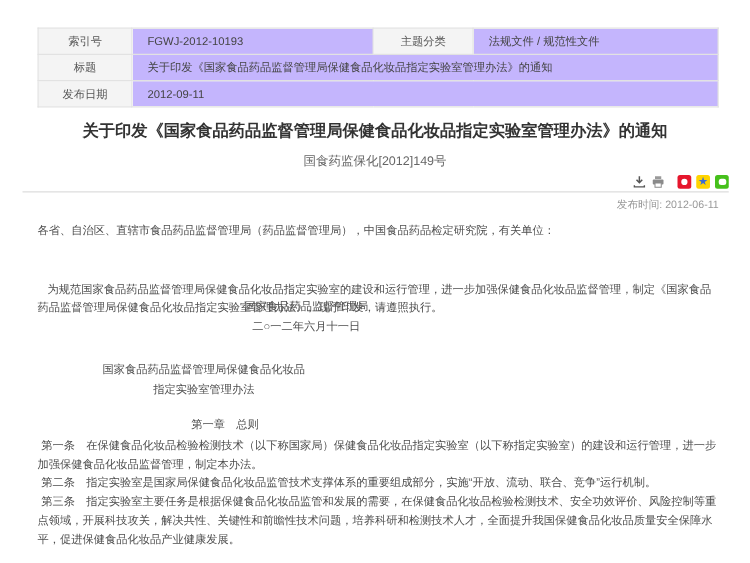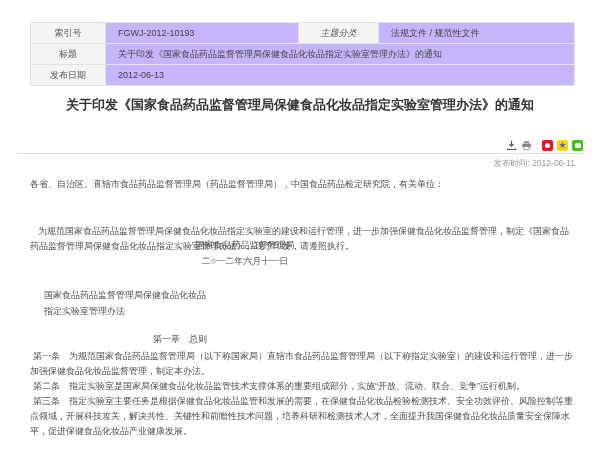--- a/index.html
+++ b/index.html
@@ -13,21 +13,21 @@
     position:absolute; left:30px; top:22px; width:545px;
     border-collapse:collapse; font-size:9px; table-layout:fixed;
   }
   table.meta td {
     border:1px solid #e2e2e2; height:21px; background:#c4b5fd; color:#444;
     padding:0 6px 0 12px; overflow:hidden; white-space:nowrap;
   }
   table.meta td.lbl {
     background:#f4f4f4; color:#555; text-align:center; padding:0; width:75px;
   }
-  table.meta td.lbl2 { width:80px;font-style:italic; }
+  table.meta td.lbl2 { width:80px; }
   table.meta td.v1 { width:193px; }
   
   .title {
     position:absolute; top:96px; left:0; width:600px; text-align:center;
     font-size:13px; font-weight:bold; color:#333; line-height:18px;
   }
   .docnum {
     position:absolute; top:122px; left:0; width:600px; text-align:center;
     font-size:10px; color:#666;
   }
@@ -44,21 +44,21 @@
   .bubble { width:6px; height:5px; border-radius:2px; background:#fff; position:relative; }
   .bubble:after { content:""; position:absolute; left:1px; bottom:-2px; border:2px solid transparent; border-top-color:#fff; }
   .sep { position:absolute; top:153px; left:18px; width:565px; border-top:1px solid #ddd; }
   .pubtime {
     position:absolute; top:158px; right:25px; font-size:8.5px; color:#999;
   }
   
   .salutation { position:absolute; top:177px; left:30px; width:545px; font-size:9px; line-height:15px; }
   .intro { position:absolute; top:192px; left:30px; width:545px; font-size:9px; line-height:15px; text-indent:8px;margin-top:32px; }
   .signblock { position:absolute; top:237px; left:30px; width:430px; text-align:center; font-size:9px; line-height:16px; }
-  .lawtitle { position:absolute; top:287px; left:44px; width:290px; text-align:left; font-size:9px; line-height:16px; }
+  .lawtitle { position:absolute; top:287px; left:18px; width:290px; text-align:center; font-size:9px; line-height:16px; }
   .chapter { position:absolute; top:333px; left:30px; width:300px; text-align:center; font-size:9px; }
   .articles { position:absolute; top:349px; left:30px; width:545px; font-size:9px; line-height:15px; }
   .articles p { text-indent:3px; }
 </style>
 </head>
 <body>
 
 <div class="page">
 
   <table class="meta">
@@ -68,26 +68,27 @@
       <td class="v1">FGWJ-2012-10193</td>
       <td class="lbl lbl2">主题分类</td>
       <td>法规文件 / 规范性文件</td>
     </tr>
     <tr>
       <td class="lbl">标题</td>
       <td colspan="3">关于印发《国家食品药品监督管理局保健食品化妆品指定实验室管理办法》的通知</td>
     </tr>
     <tr>
       <td class="lbl">发布日期</td>
-      <td colspan="3">2012-06-13</td>
+      <td colspan="3">2012-09-11</td>
     </tr>
   </tbody>
     </table>
 
   <div class="title">关于印发《国家食品药品监督管理局保健食品化妆品指定实验室管理办法》的通知</div>
+  <div class="docnum">国食药监保化[2012]149号</div>
 
   <div class="toolbar">
     <span class="tool">
       <svg width="11" height="11" viewBox="0 0 11 11">
           <path d="M5.5 1v4.4M3.2 3.8L5.5 6.2L7.8 3.8" stroke="#555" stroke-width="1.2" fill="none"></path>
           <path d="M1.5 8.2v1.3h8v-1.3" stroke="#555" stroke-width="1.1" fill="none"></path>
         </svg>
     </span>
     <span class="tool">
       <svg width="11" height="11" viewBox="0 0 11 11">
@@ -117,18 +118,18 @@
   </div>
 
   <div class="lawtitle">
     <div>国家食品药品监督管理局保健食品化妆品</div>
     <div>指定实验室管理办法</div>
   </div>
 
   <div class="chapter">第一章　总则</div>
 
   <div class="articles">
-    <p>第一条　为规范国家食品药品监督管理局（以下称国家局）直辖市食品药品监督管理局（以下称指定实验室）的建设和运行管理，进一步加强保健食品化妆品监督管理，制定本办法。</p>
+    <p>第一条　在保健食品化妆品检验检测技术（以下称国家局）保健食品化妆品指定实验室（以下称指定实验室）的建设和运行管理，进一步加强保健食品化妆品监督管理，制定本办法。</p>
     <p>第二条　指定实验室是国家局保健食品化妆品监管技术支撑体系的重要组成部分，实施“开放、流动、联合、竞争”运行机制。</p>
     <p>第三条　指定实验室主要任务是根据保健食品化妆品监管和发展的需要，在保健食品化妆品检验检测技术、安全功效评价、风险控制等重点领域，开展科技攻关，解决共性、关键性和前瞻性技术问题，培养科研和检测技术人才，全面提升我国保健食品化妆品质量安全保障水平，促进保健食品化妆品产业健康发展。</p>
   </div>
 
 </div>
 
 </body></html>

